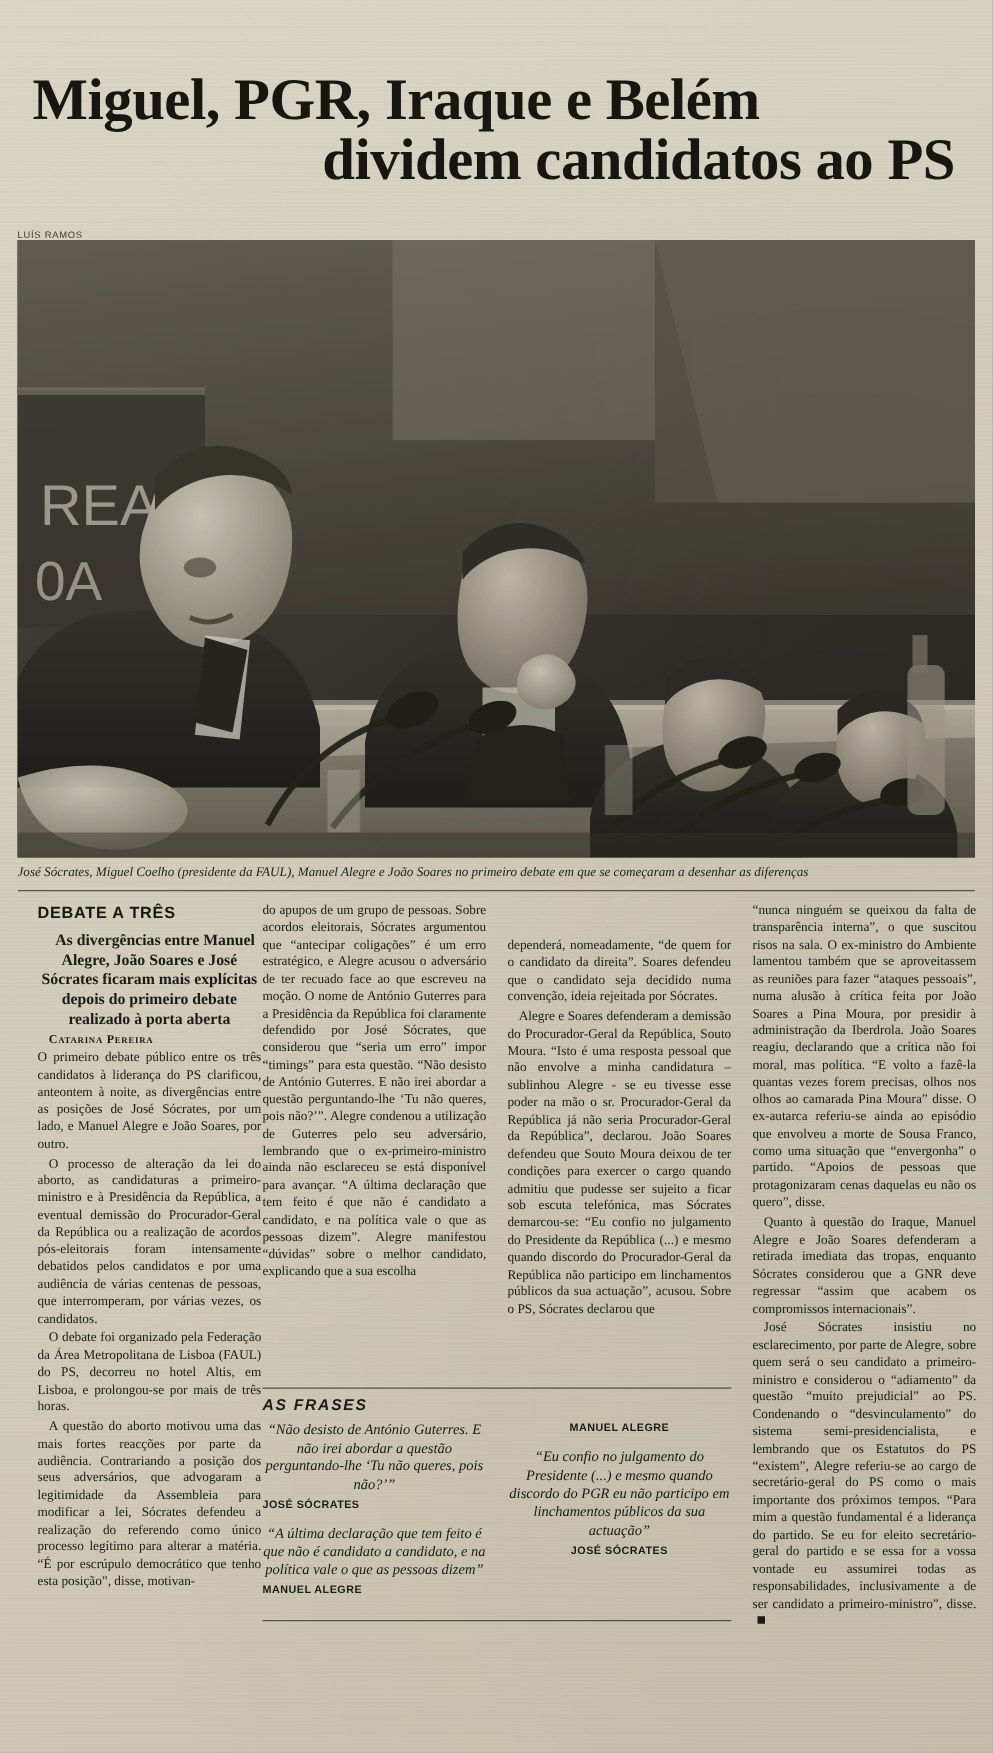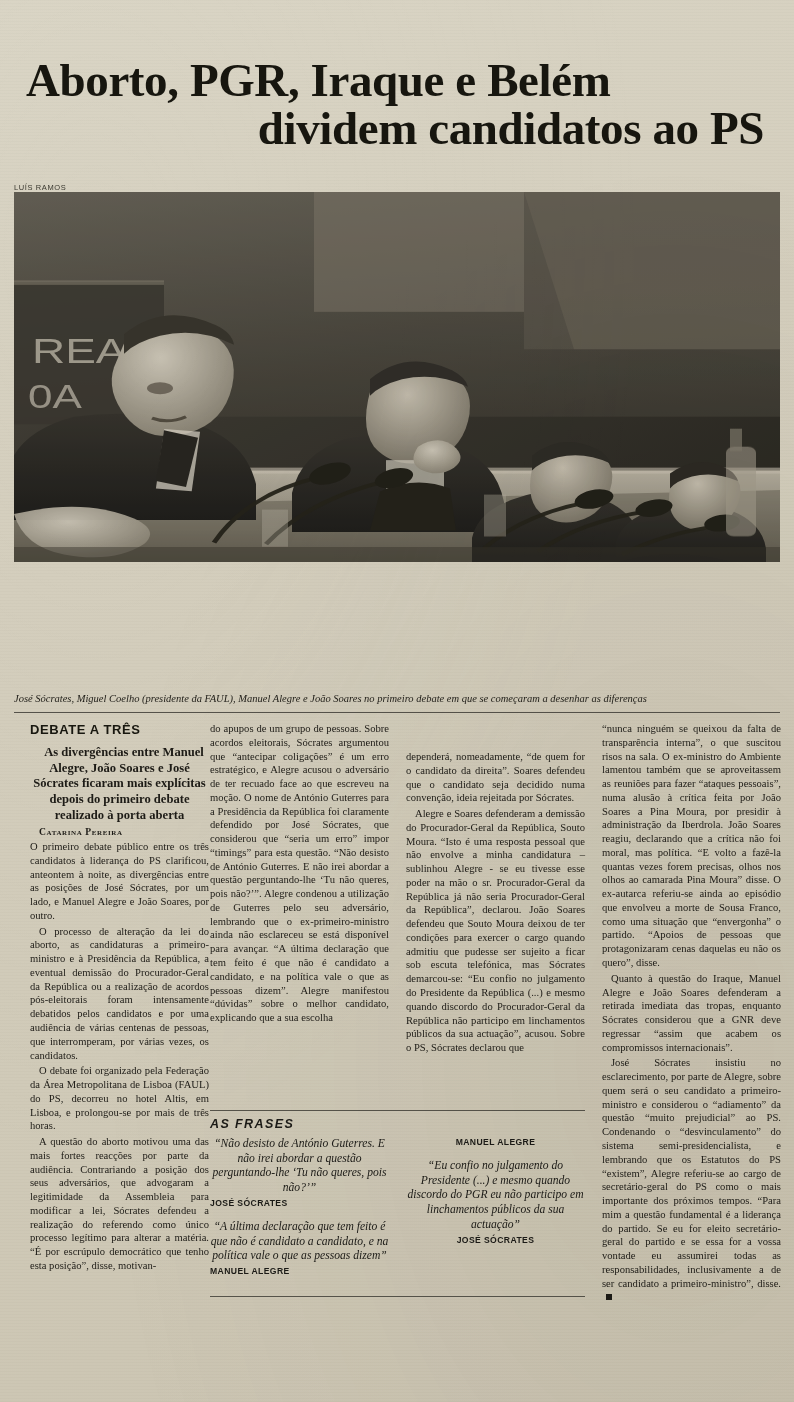--- a/index.html
+++ b/index.html
@@ -55,21 +55,21 @@
     font-family: "Liberation Sans", sans-serif;
     font-size: 7.5px;
     letter-spacing: .6px;
     color: #3a382f;
   }
   .photo {
     position: absolute;
     left: 14px;
     top: 192px;
     width: 766px;
-    height: 370px;
+    height: 494px;
     overflow: hidden;
     background: #2b2b28;
   }
   .photo svg { display: block; width: 100%; height: 100%; }
   .caption {
     position: absolute;
     left: 14px;
     top: 692px;
     width: 766px;
     font-size: 10.5px;
@@ -177,21 +177,21 @@
   }
   .qauthor.left { text-align: left; }
   .endmark { display: inline-block; width: 6px; height: 6px; background: #1d1b16; margin-left: 4px; }
 </style>
 </head>
 <body>
 
 <div class="page">
 
   <h1 class="headline">
-    <span class="l1">Aborto, PGR, Iraque e Belém</span>
+    <span class="l1">Miguel, PGR, Iraque e Belém</span>
     <span class="l2">dividem candidatos ao PS</span>
   </h1>
 
   <div class="credit">LUÍS RAMOS</div>
 
   <div class="photo">
     <svg viewBox="0 0 766 494" preserveAspectRatio="none">
       <defs>
         <linearGradient id="bg" x1="0" y1="0" x2="1" y2="1">
           <stop offset="0%" stop-color="#4a4740"></stop>

